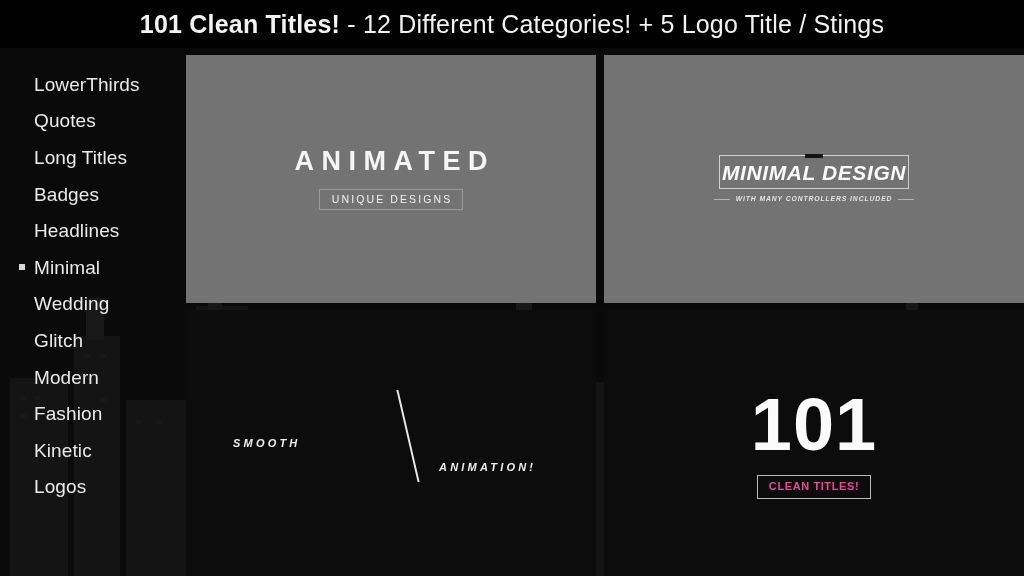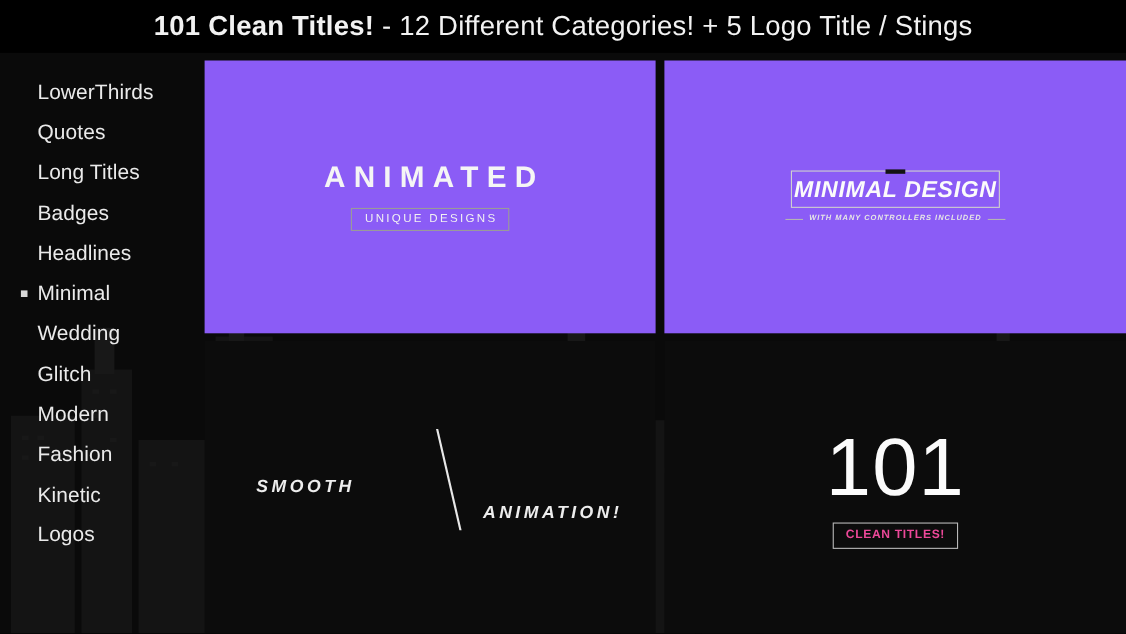--- a/index.html
+++ b/index.html
@@ -103,21 +103,21 @@
   
   .preview-grid {
     position: absolute;
     left: 186px; top: 55px;
     width: 838px;
     height: 521px;
     z-index: 10;
   }
   .panel {
     position: absolute;
-    background: #8b5cf6;
+    background: #737373;
     overflow: hidden;
   }
   .panel-tl { left: 0;   top: 0;   width: 410px; height: 248px; }
   .panel-tr { left: 418px; top: 0; width: 420px; height: 248px; }
   .panel-bl { left: 0;   top: 255px; width: 410px; height: 266px; background: #0c0c0c; }
   .panel-br { left: 418px; top: 255px; width: 420px; height: 266px; background: #0c0c0c; }
 
   .panel-inner {
     position: absolute;
     left: 0; top: 0;
@@ -214,21 +214,21 @@
   .smooth-row {
     position: relative;
     width: 340px;
     height: 110px;
   }
   .smooth-word {
     position: absolute;
     top: 50%;
     transform: translateY(-50%);
     color: #ededed;
-    font-size: 16px;
+    font-size: 11px;
     font-weight: 700;
     font-style: italic;
     letter-spacing: 3.2px;
     line-height: 1;
     white-space: nowrap;
   }
   .smooth-left  { left: 12px; }
   .smooth-right { left: 218px; margin-top: 24px; }
   .smooth-slash {
     position: absolute;
@@ -237,21 +237,21 @@
     width: 2px;
     height: 92px;
     background: #e8e8e8;
     transform: skewX(13deg);
   }
 
   
   .count-number {
     color: #fbfbfb;
     font-size: 74px;
-    font-weight: 400;
+    font-weight: 700;
     letter-spacing: 1px;
     line-height: 1;
     margin-bottom: 13px;
   }
   .count-box {
     border: 1.6px solid #b9b9b9;
     padding: 5px 11px 6px 11px;
   }
   .count-sub {
     color: #ec4899;

